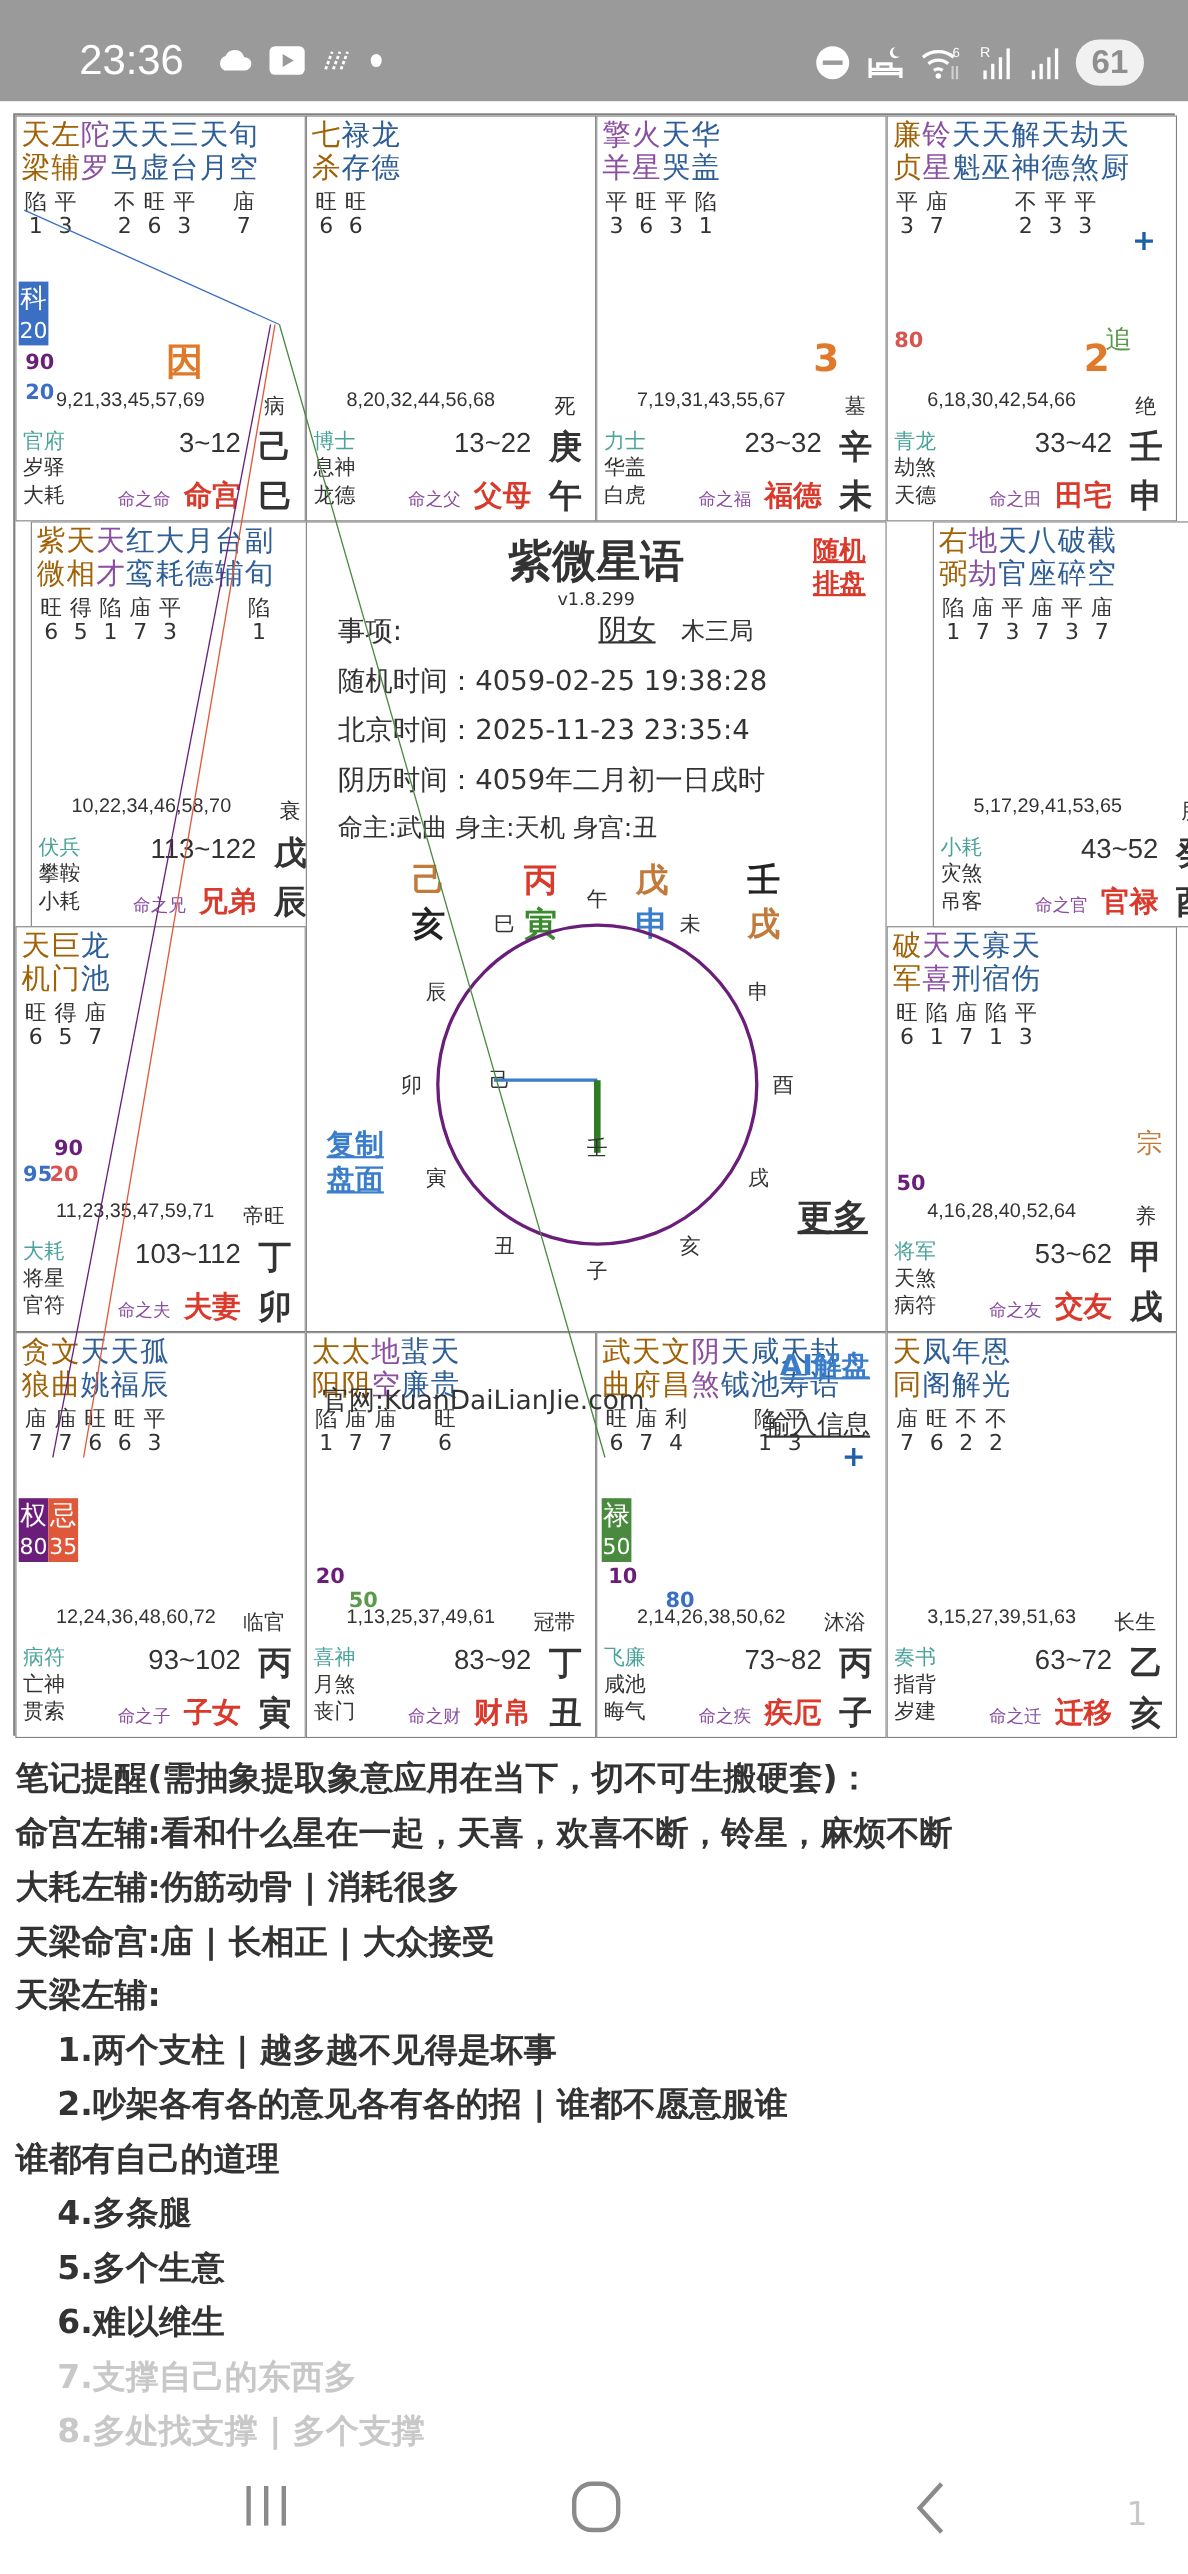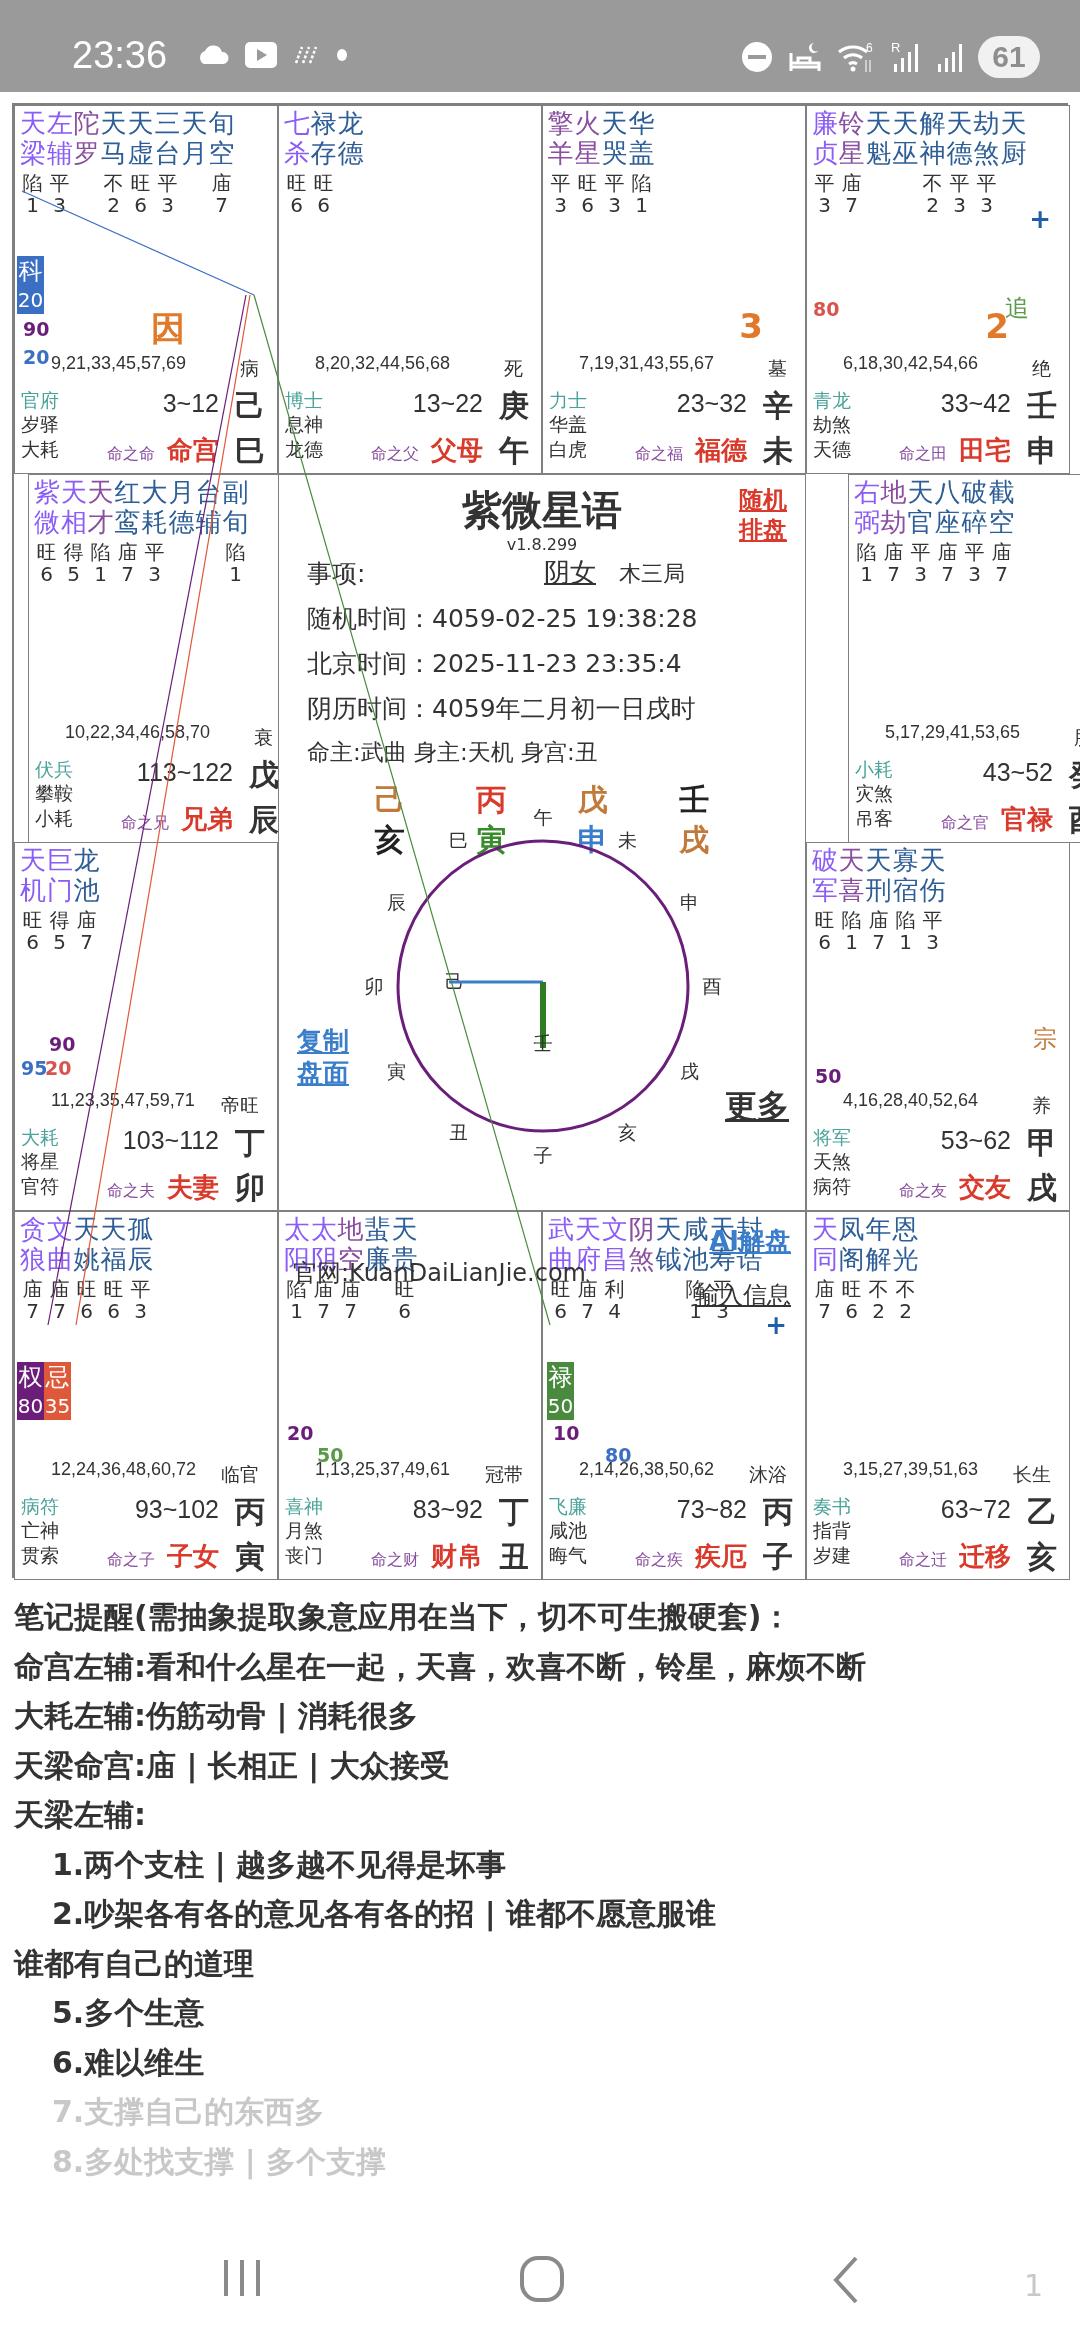--- a/index.html
+++ b/index.html
@@ -15,21 +15,21 @@
   .sb-battery { width: 62px; height: 42px; border-radius: 21px; background: #f1f1f1; color: #8e8e8e; font-size: 30px; font-weight: bold; display: flex; align-items: center; justify-content: center; font-family: "Liberation Sans", sans-serif; }
 
   
   .chart { position: absolute; left: 12px; top: 103px; width: 1056px; height: 1475px; border: 2px solid #808080; }
   .cell { position: absolute; width: 264px; height: 369px; border: 1px solid #808080; background: #fff; overflow: hidden; }
   .stars { position: absolute; left: 4px; top: 2px; display: flex; }
   .star { width: 27px; display: flex; flex-direction: column; align-items: center; }
   .star-name { font-size: 26px; line-height: 30px; writing-mode: horizontal-tb; width: 27px; text-align: center; word-break: break-all; }
   .star-bright { font-size: 20px; line-height: 22px; color: #333; margin-top: 4px; height: 22px; }
   .star-score { font-size: 20px; line-height: 22px; color: #333; height: 22px; }
-  .c-main { color: #8b5cf6; text-align: right; }
+  .c-main { color: #a16207; }
   .c-sha { color: #8a4fa0; }
   .c-minor { color: #2e5e96; }
 
   .sihua { position: absolute; top: 150px; display: flex; }
   .sh-box { width: 27px; color: #fff; text-align: center; font-size: 24px; line-height: 30px; }
   .sh-box .num { font-size: 20px; line-height: 28px; }
 
   .score { position: absolute; font-size: 19px; font-weight: bold; }
   .plus { position: absolute; font-size: 26px; font-weight: bold; color: #1f5fa8; }
   .bigdigit { position: absolute; font-size: 34px; font-weight: bold; color: #e07a2a; }
@@ -760,20 +760,21 @@
 
 <div class="notes" id="notes">
     <div class="">笔记提醒(需抽象提取象意应用在当下，切不可生搬硬套)：</div>
     <div class="">命宫左辅:看和什么星在一起，天喜，欢喜不断，铃星，麻烦不断</div>
     <div class="">大耗左辅:伤筋动骨 | 消耗很多</div>
     <div class="">天梁命宫:庙 | 长相正 | 大众接受</div>
     <div class="">天梁左辅:</div>
     <div class="ind ">1.两个支柱 | 越多越不见得是坏事</div>
     <div class="ind ">2.吵架各有各的意见各有各的招 | 谁都不愿意服谁</div>
     <div class="">谁都有自己的道理</div>
+    <div class="ind ">4.多条腿</div>
     <div class="ind ">5.多个生意</div>
     <div class="ind ">6.难以维生</div>
     <div class="ind faded">7.支撑自己的东西多</div>
     <div class="ind faded">8.多处找支撑 | 多个支撑</div>
   </div>
 
 <div class="navbar">
   <span class="nav-ico" style="left:218px">
     <svg width="48" height="46" viewBox="0 0 48 46">
         <rect x="6" y="6" width="4" height="36" fill="#8a8a8a"></rect>

